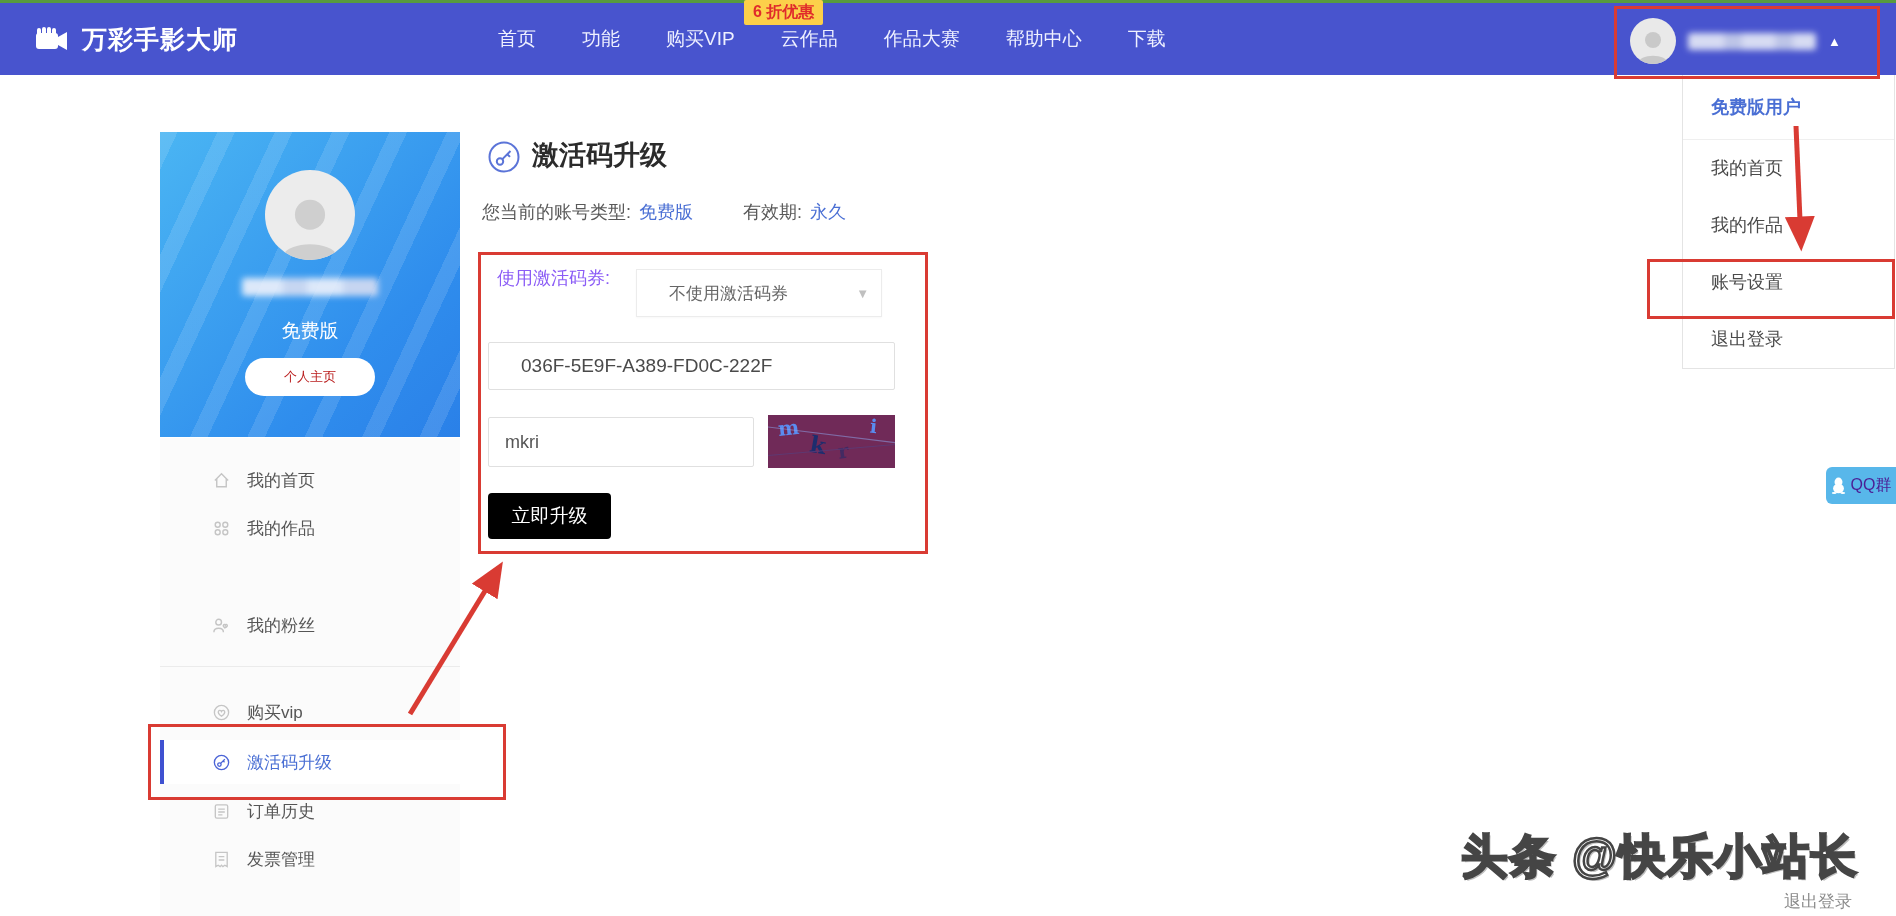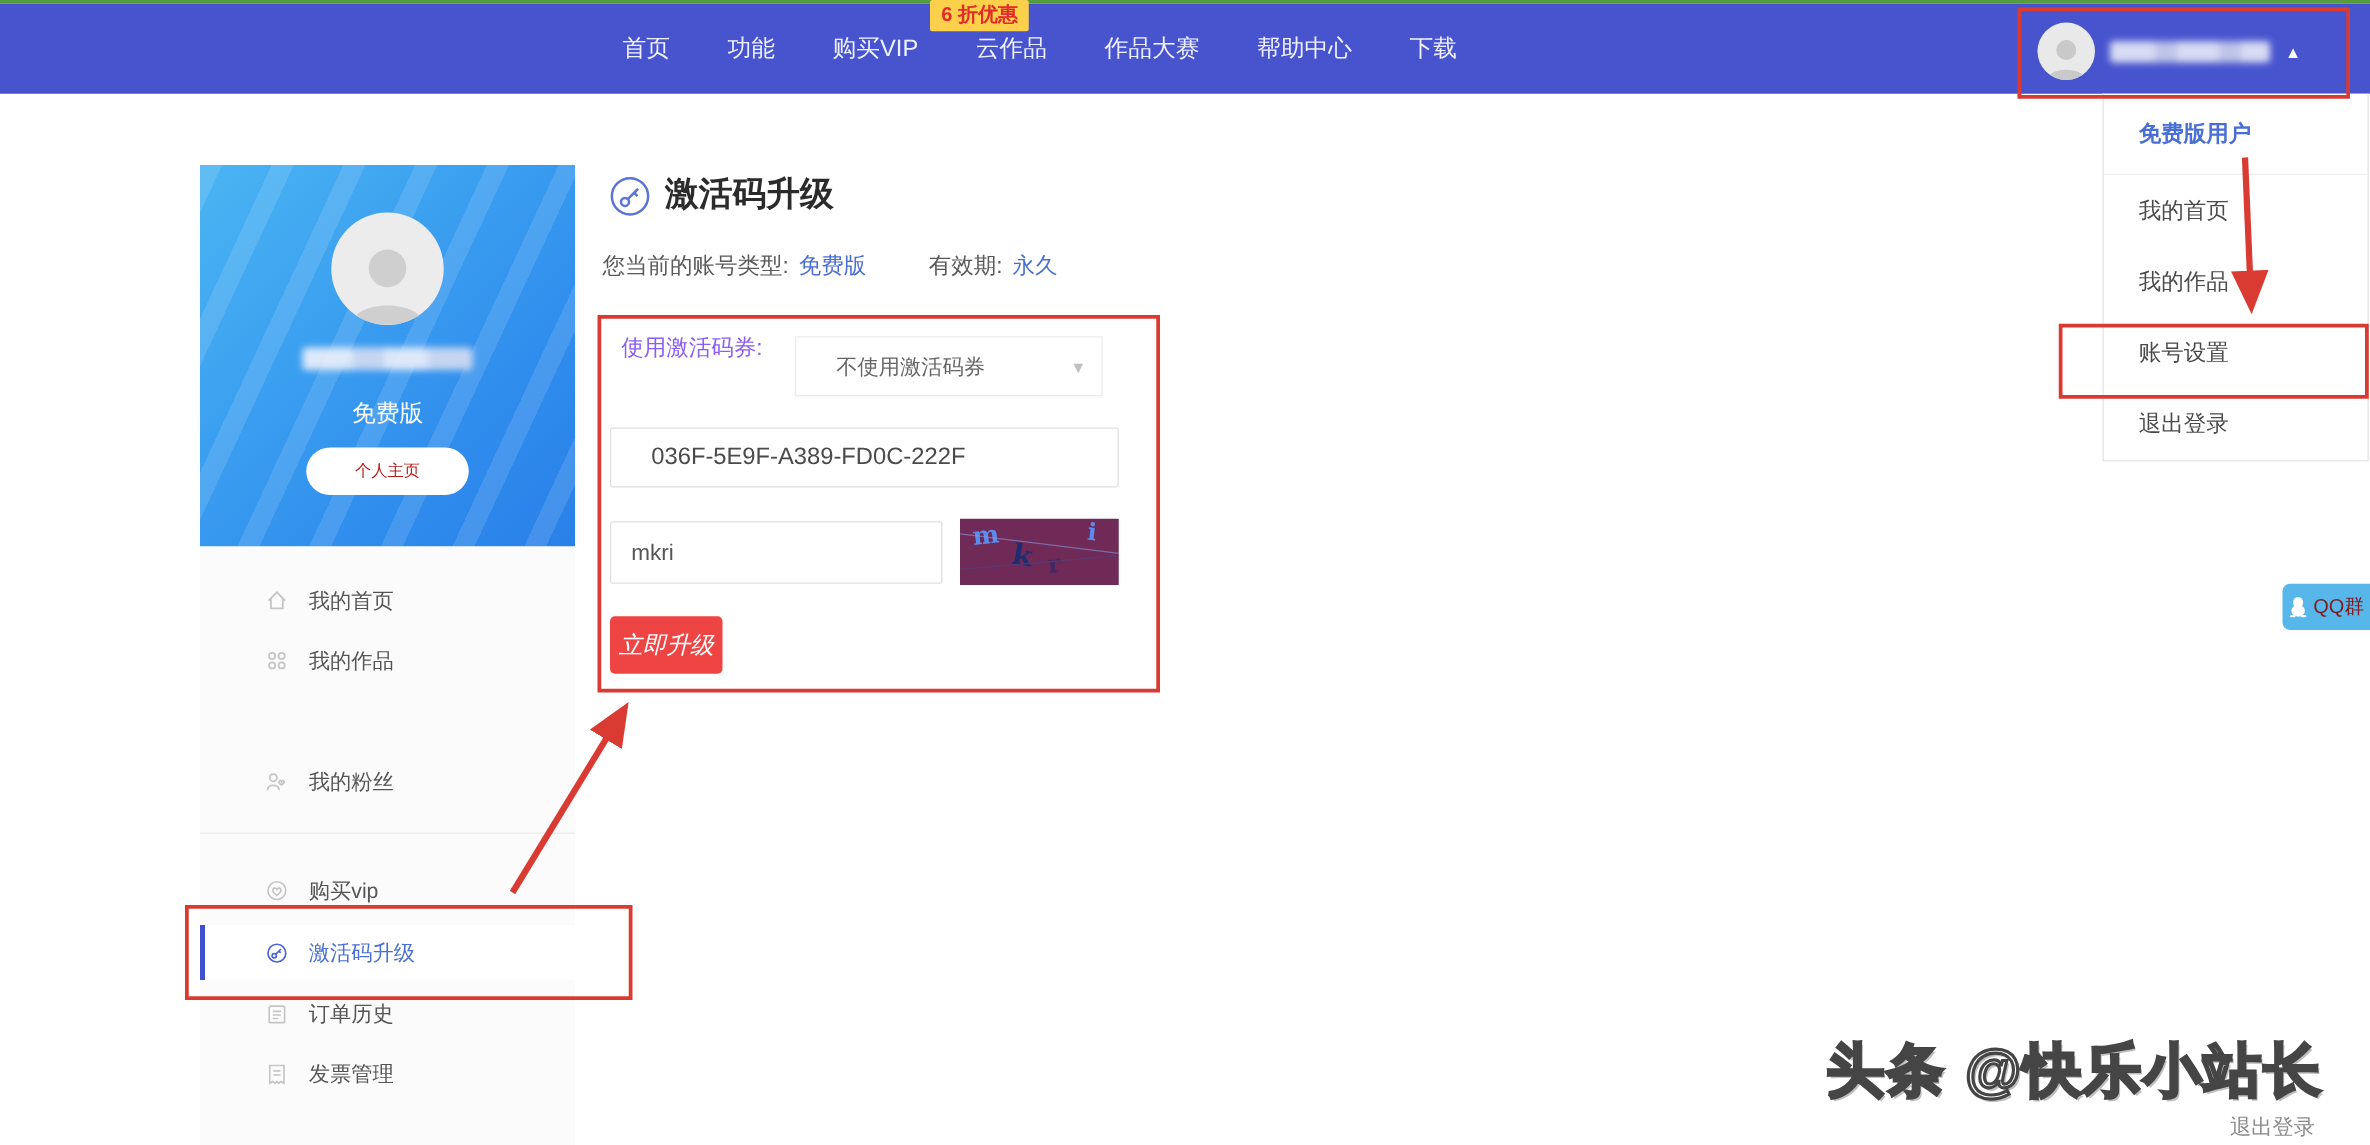--- a/index.html
+++ b/index.html
@@ -73,36 +73,47 @@
   .captcha-input{position:absolute;left:488px;top:417px;width:266px;height:50px;border:1px solid #e0e0e0;
                  box-sizing:border-box;padding:0 0 0 16px;font-size:18px;color:#555;font-family:inherit;border-radius:2px;}
   .captcha-img{position:absolute;left:768px;top:415px;width:127px;height:53px;background:#702a58;overflow:hidden;cursor:pointer;}
   .captcha-img span{position:absolute;font-family:"DejaVu Serif","Liberation Serif",serif;font-weight:bold;}
   .cl0{left:10px;top:1px;color:#5a8cf0;font-size:20px;transform:rotate(-6deg);}
   .cl1{left:42px;top:16px;color:#1d2d6e;font-size:23px;transform:rotate(10deg);}
   .cl2{left:70px;top:24px;color:#432a62;font-size:20px;transform:rotate(-8deg);}
   .cl3{left:102px;top:0px;color:#5a8cf0;font-size:19px;transform:rotate(6deg);}
   .cnoise1{position:absolute;left:-6px;top:20px;width:150px;height:1px;background:rgba(140,160,230,.55);transform:rotate(7deg);}
   .cnoise2{position:absolute;left:-6px;top:34px;width:150px;height:1px;background:rgba(90,60,120,.8);transform:rotate(-5deg);}
-  .submit-btn{position:absolute;left:488px;top:493px;width:90px;height:46px;background:#ef4444;border:none;
-              border-radius:4px;color:#fff;font-size:19px;cursor:pointer;font-family:inherit;font-style:italic;}
+  .submit-btn{position:absolute;left:488px;top:493px;width:123px;height:46px;background:#000000;border:none;
+              border-radius:4px;color:#fff;font-size:19px;cursor:pointer;font-family:inherit;}
 
   
   .qq-btn{position:absolute;left:1826px;top:467px;width:70px;height:37px;background:#58b7ea;border-radius:6px 0 0 6px;
-          display:flex;align-items:center;justify-content:center;gap:5px;color:#7f1d1d;font-size:16px;cursor:pointer;}
+          display:flex;align-items:center;justify-content:center;gap:5px;color:#4c1d95;font-size:16px;cursor:pointer;}
   .watermark{position:absolute;left:1440px;top:826px;width:440px;text-align:center;pointer-events:none;}
   .wm1{font-size:46px;font-weight:bold;color:#fff;-webkit-text-stroke:2.5px #454545;
        text-shadow:2px 2px 0 rgba(70,70,70,.35);letter-spacing:2px;white-space:nowrap;}
   .wm2{margin-top:2px;text-align:right;padding-right:28px;font-size:17px;color:#8a8a8a;-webkit-text-stroke:0;}
 </style>
 </head>
 <body>
 
 <div class="topline"></div>
 <header class="navbar">
+  <div class="logo">
+    <svg width="38" height="32" viewBox="0 0 38 32">
+      <rect x="2" y="10" width="22" height="16" rx="3" fill="#fff"></rect>
+      <rect x="3" y="5" width="4" height="8" rx="2" fill="#fff"></rect>
+      <rect x="8" y="4" width="4" height="9" rx="2" fill="#fff"></rect>
+      <rect x="13" y="4" width="4" height="9" rx="2" fill="#fff"></rect>
+      <rect x="18" y="5" width="4" height="8" rx="2" fill="#fff"></rect>
+      <polygon points="24,14 33,9 33,27 24,22" fill="#fff"></polygon>
+    </svg>
+    <span class="logo-text">万彩手影大师</span>
+  </div>
   <nav class="nav-links">
     <a>首页</a>
     <a>功能</a>
     <div class="nav-vip-wrap">
       <a>购买VIP</a>
       <span class="vip-badge">6 折优惠</span>
     </div>
     <a>云作品</a>
     <a>作品大赛</a>
     <a>帮助中心</a>

